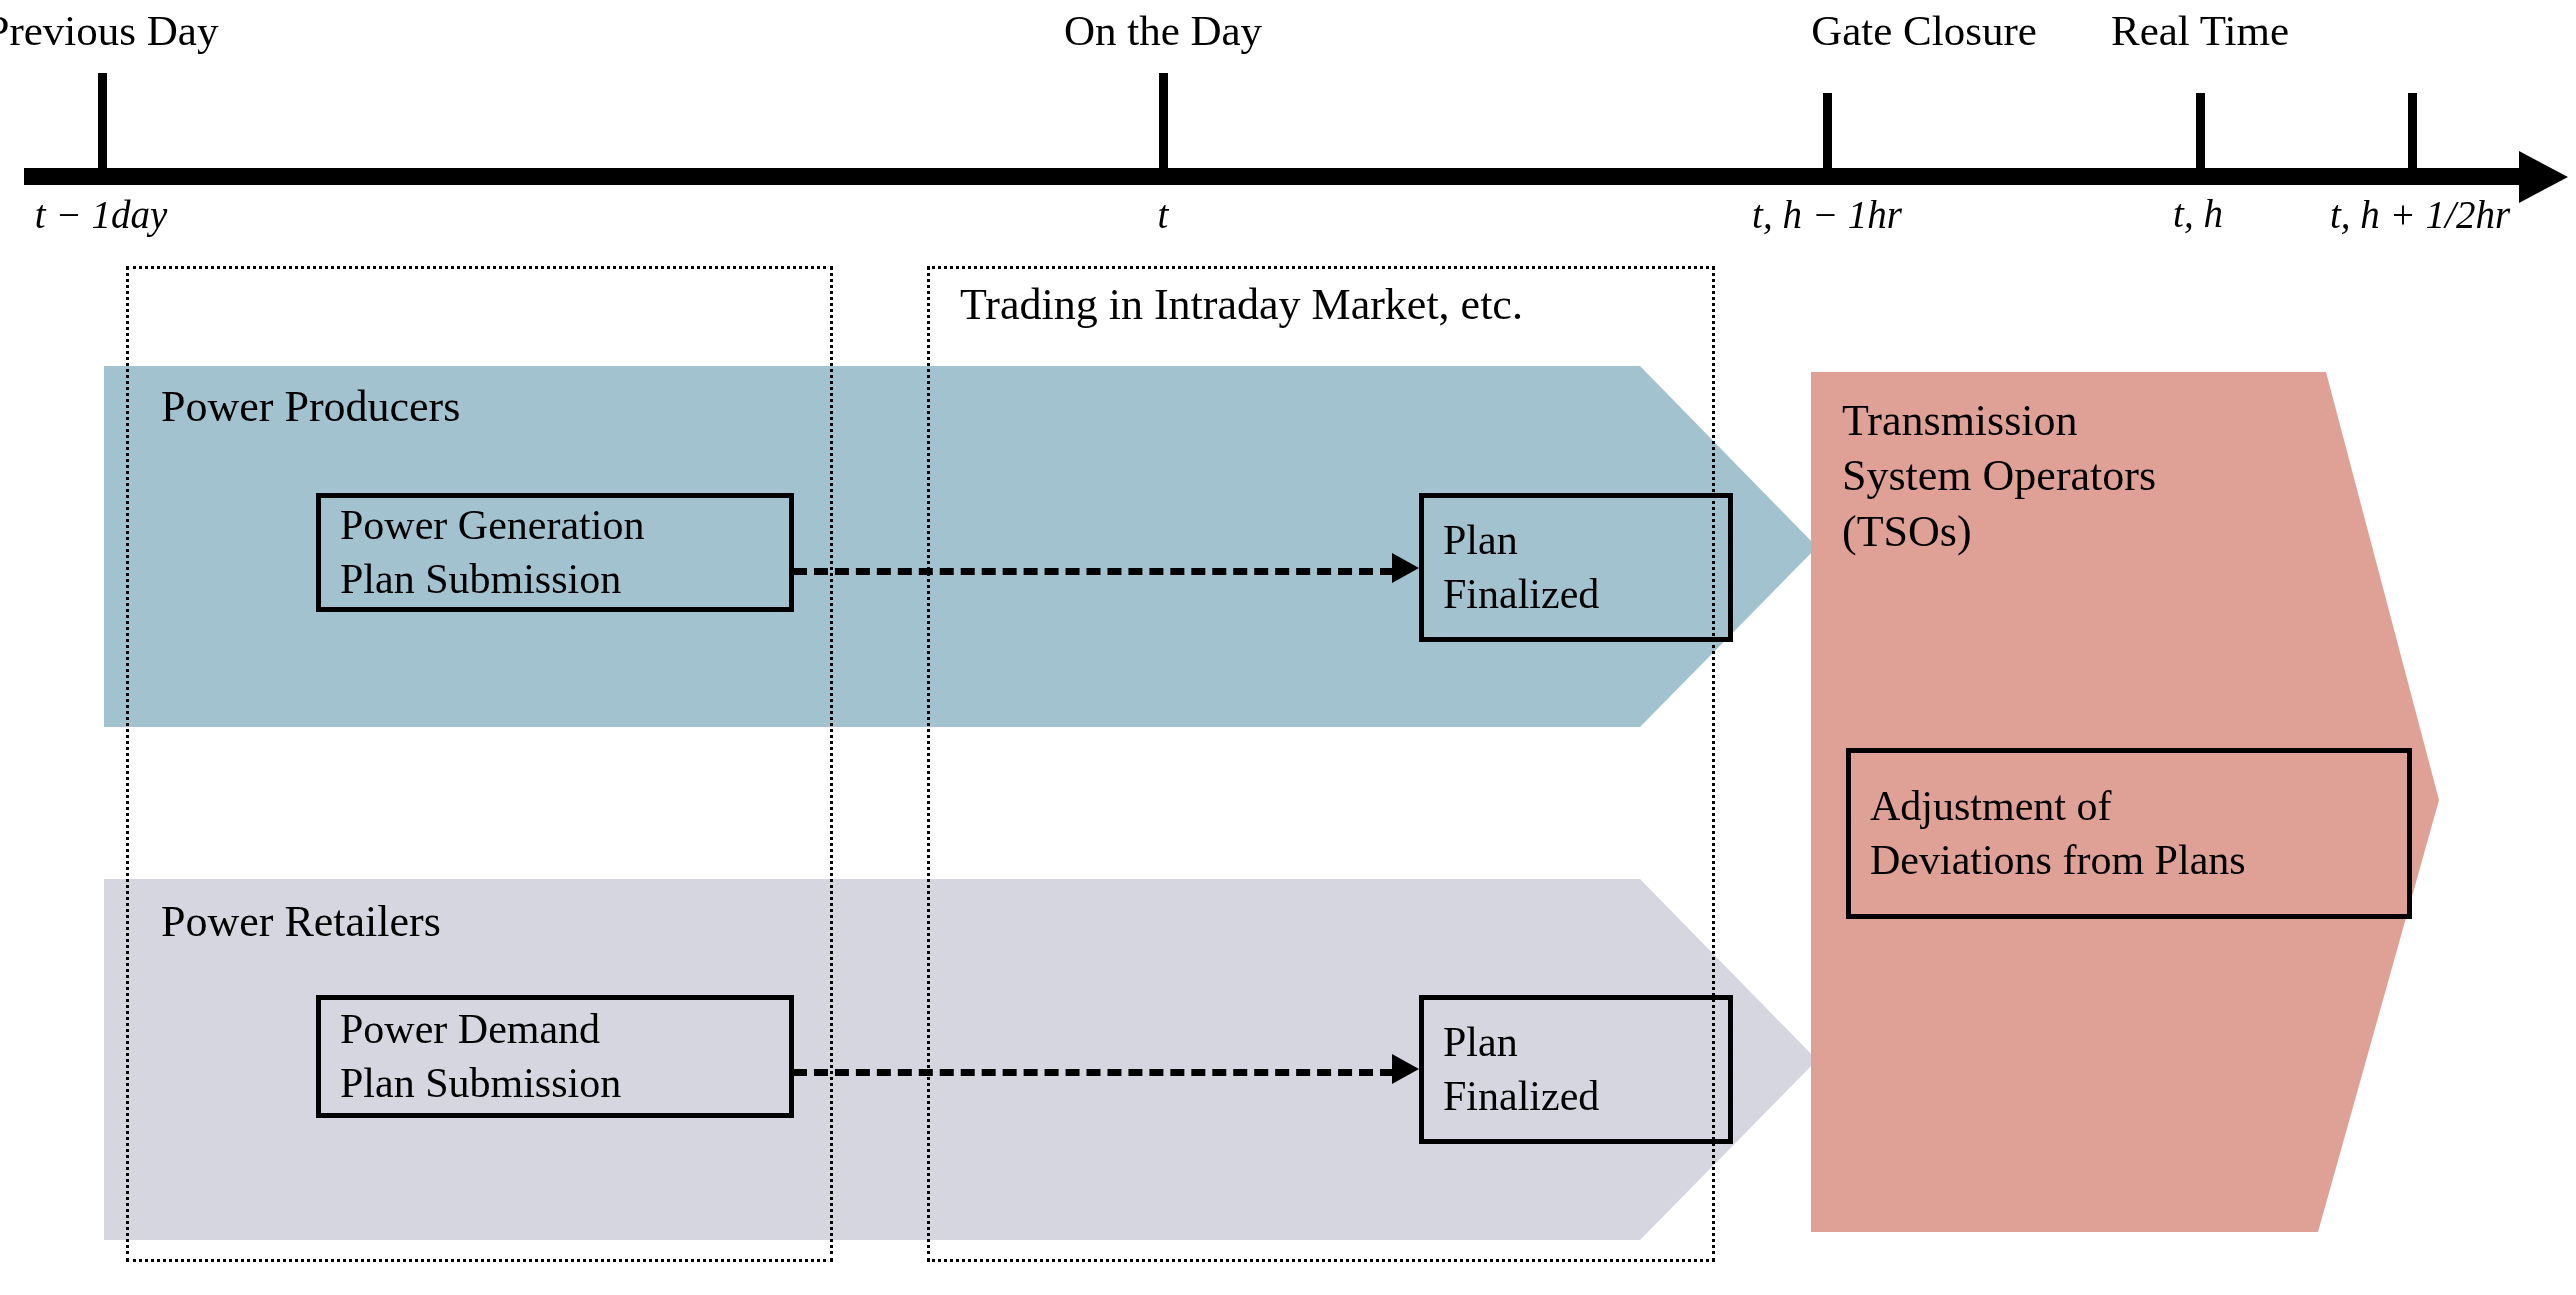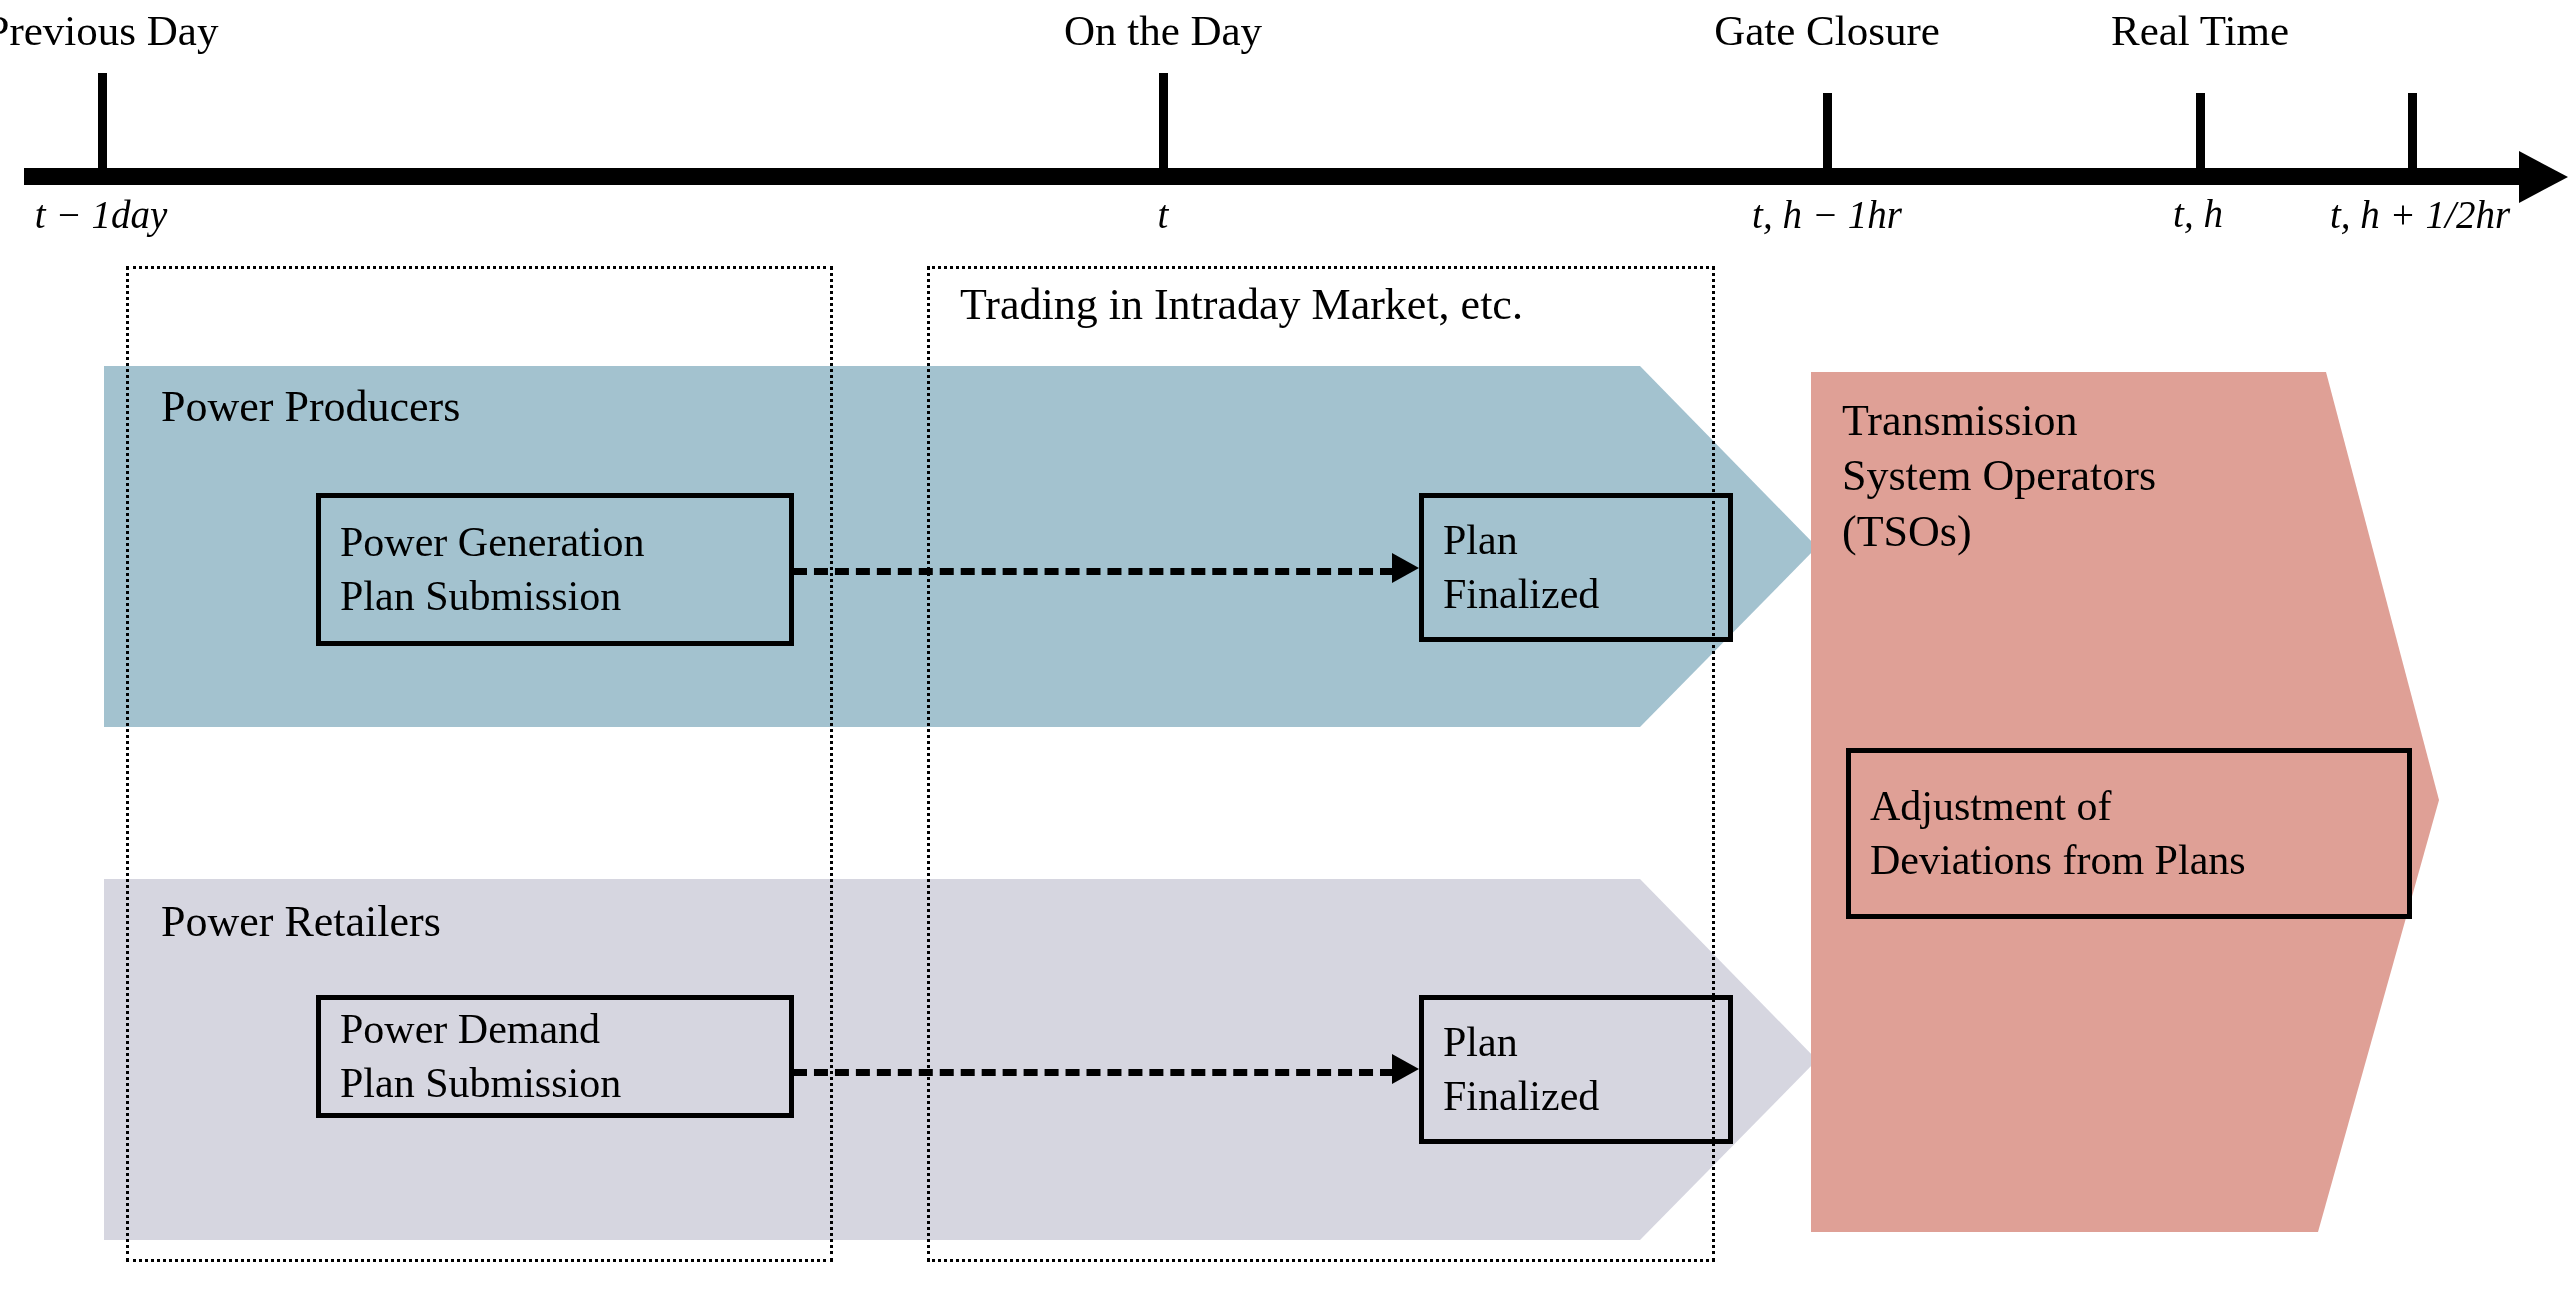--- a/index.html
+++ b/index.html
@@ -147,21 +147,21 @@
     <div class="tl-arrowhead"></div>
 
     <div class="tl-tick" style="left:98px; top:73px; height:102px;"></div>
     <div class="tl-tick" style="left:1159px;top:73px; height:102px;"></div>
     <div class="tl-tick" style="left:1823px;top:93px;height:82px;"></div>
     <div class="tl-tick" style="left:2196px;top:93px;height:82px;"></div>
     <div class="tl-tick" style="left:2408px;top:93px;height:82px;"></div>
 
     <div class="tl-toplabel" style="left:102px; top:9.4px;">Previous Day</div>
     <div class="tl-toplabel" style="left:1163px;top:9.4px;">On the Day</div>
-    <div class="tl-toplabel" style="left:1827px;top:9.4px;">Gate Closure</div>
+    <div class="tl-toplabel" style="left:1924px;top:9.4px;">Gate Closure</div>
     <div class="tl-toplabel" style="left:2200px;top:9.4px;">Real Time</div>
 
     <div class="tl-botlabel" style="left:101px; top:195px;">t − 1day</div>
     <div class="tl-botlabel" style="left:1163px;top:195px;">t</div>
     <div class="tl-botlabel" style="left:1827px;top:195px;">t, h − 1hr</div>
     <div class="tl-botlabel" style="left:2198px;top:194px;">t, h</div>
     <div class="tl-botlabel" style="left:2420px;top:195px;">t, h + 1/2hr</div>
   </div>
 
   <div class="band band-producers"></div>
@@ -175,21 +175,21 @@
   </div>
 
   <div class="market-box" style="left:126px; top:266px; width:707px;  height:996px;"></div>
   <div class="market-box" style="left:927px;top:266px; width:788px; height:996px;"></div>
 
   <div class="market-label" style="left:960px;top:283px;">Trading in Intraday Market, etc.</div>
 
   <div class="band-title" style="left:161px; top:385px;">Power Producers</div>
   <div class="band-title" style="left:161px; top:900px;">Power Retailers</div>
 
-  <div class="task-box" style="left:316px; top:493px; width:478px; height:153px;">
+  <div class="task-box" style="left:316px; top:493px; width:478px; height:119px;">
     <span>Power Generation</span>
     <span>Plan Submission</span>
   </div>
 
   <div class="dash-line" style="left:793px; top:568px; width:601px;"></div>
   <div class="dash-head" style="left:1392px; top:553px;"></div>
 
   <div class="task-box" style="left:1419px; top:493px; width:314px; height:149px;">
     <span>Plan</span>
     <span>Finalized</span>

